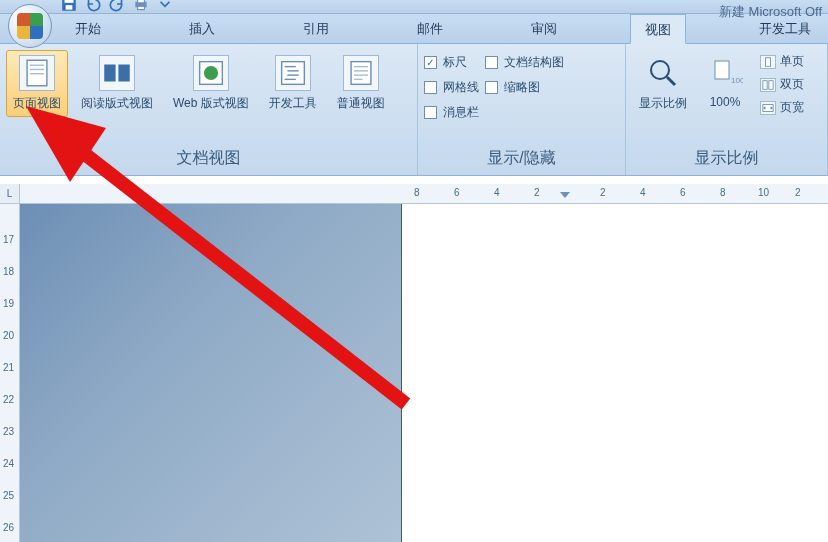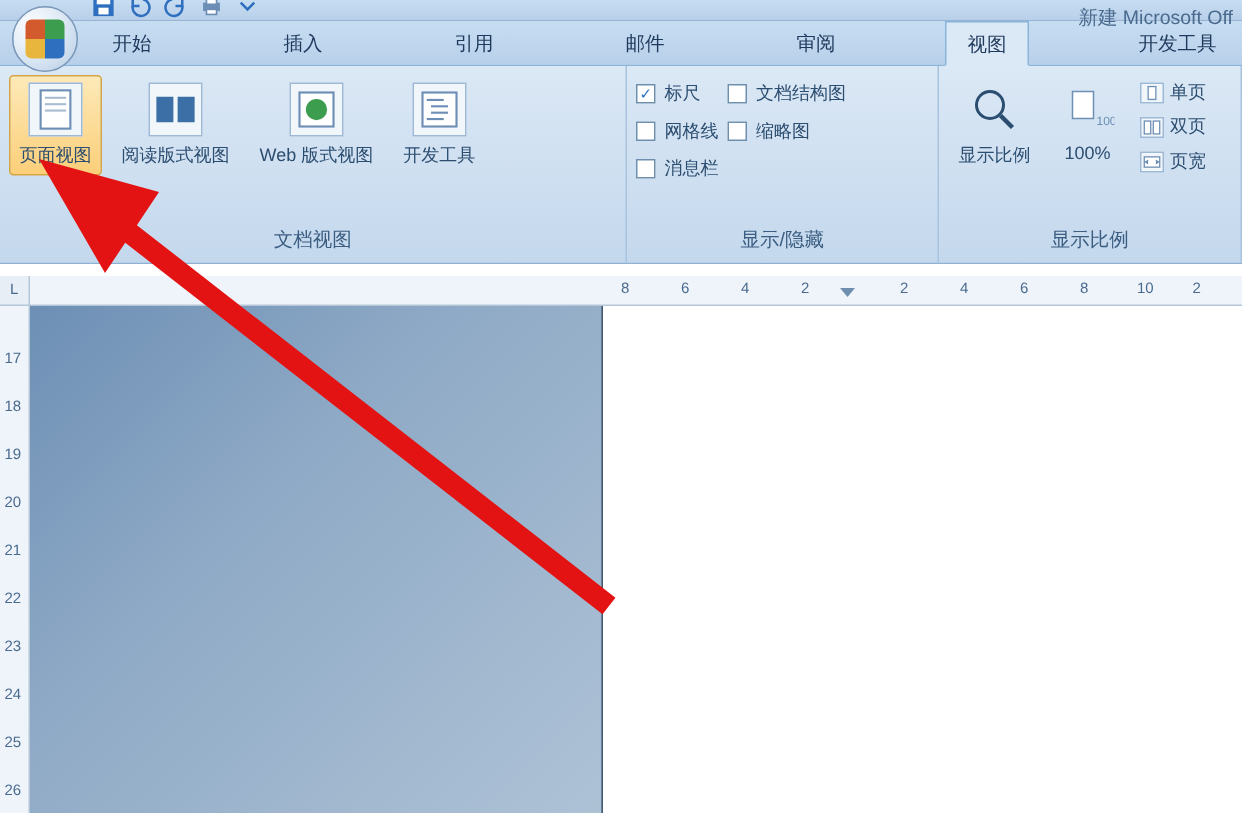--- a/index.html
+++ b/index.html
@@ -106,21 +106,21 @@
   }
   .group-content {
     flex: 1;
     display: flex;
     align-items: flex-start;
     padding: 6px 6px 0 6px;
     gap: 6px;
   }
   .group-label {
     text-align: center;
-    font-size: 13px;
+    font-size: 16px;
     color: #3b5d81;
     padding: 4px 0 6px;
   }
 
   .big-btn {
     display: flex;
     flex-direction: column;
     align-items: center;
     gap: 4px;
     padding: 4px 6px;
@@ -351,20 +351,32 @@
               <svg viewBox="0 0 24 24">
                 <rect x="4" y="4" width="16" height="16" fill="#fff" stroke="#6d8fb5"></rect>
                 <rect x="6" y="7" width="8" height="1" fill="#6d8fb5"></rect>
                 <rect x="8" y="10" width="8" height="1" fill="#6d8fb5"></rect>
                 <rect x="8" y="13" width="8" height="1" fill="#6d8fb5"></rect>
                 <rect x="6" y="16" width="8" height="1" fill="#6d8fb5"></rect>
               </svg>
             </div>
           <span class="label">开发工具</span>
         </div>
+        <div class="big-btn">
+          <div class="icon-box">
+              <svg viewBox="0 0 24 24">
+                <rect x="5" y="4" width="14" height="16" fill="#fff" stroke="#6d8fb5"></rect>
+                <rect x="7" y="7" width="10" height="1" fill="#a9bdd1"></rect>
+                <rect x="7" y="10" width="10" height="1" fill="#a9bdd1"></rect>
+                <rect x="7" y="13" width="10" height="1" fill="#a9bdd1"></rect>
+                <rect x="7" y="16" width="6" height="1" fill="#a9bdd1"></rect>
+              </svg>
+            </div>
+          <span class="label">普通视图</span>
+        </div>
       </div>
       <div class="group-label">文档视图</div>
     </div>
 
     <div class="group" style="width:208px">
       <div class="group-content">
         <div class="chk-stack">
           <div class="chk">
               <span class="box">✓</span>
               <span>标尺</span>

